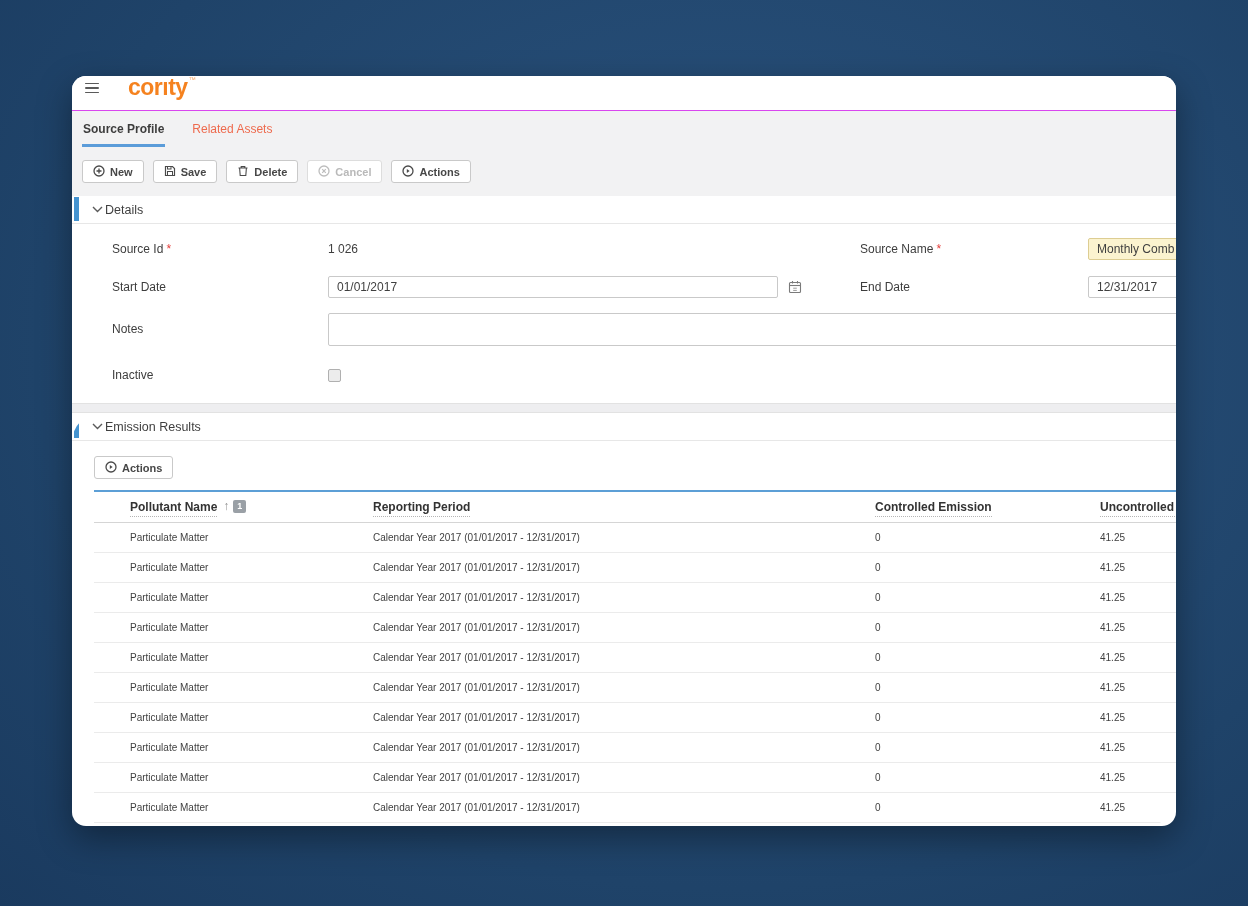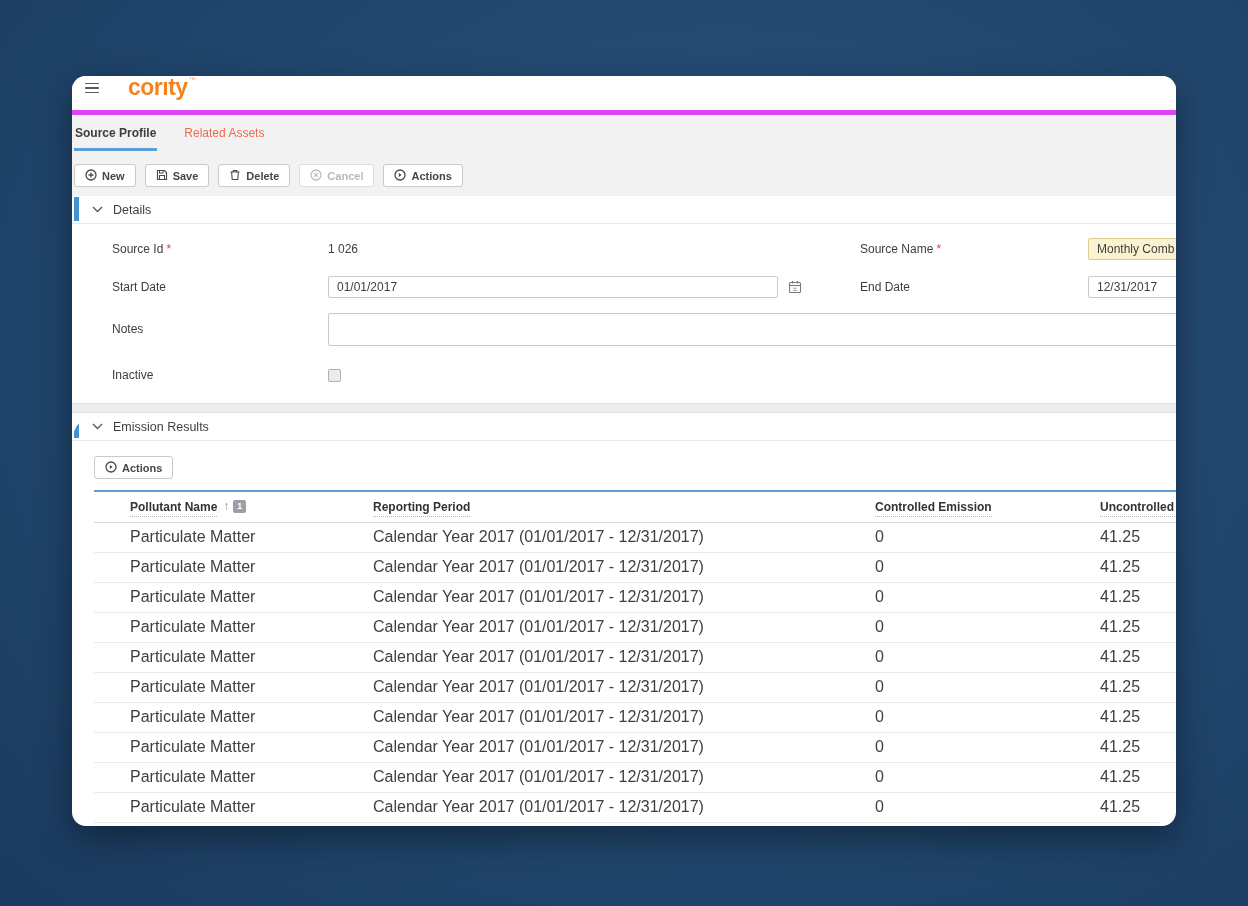--- a/index.html
+++ b/index.html
@@ -17,38 +17,38 @@
   }
   
   .topbar { height:34px; flex:0 0 34px; display:flex; align-items:flex-start; background:#fff; padding-left:8px; }
   .hamburger { width:24px; height:24px; display:flex; flex-direction:column; justify-content:center; gap:3px; padding:0 5px; cursor:pointer; }
   .hamburger i { display:block; height:1.5px; background:#5a5a5a; border-radius:1px; }
   .logo { margin-left:24px; font-size:23px; font-weight:bold; color:#f5821f; letter-spacing:-0.5px; display:flex; align-items:baseline; line-height:1; }
   .logo-i { position:relative; }
   .logo-dot { position:absolute; width:4.5px; height:4.5px; border-radius:1px; background:#2e5fa3; top:-5px; left:1.5px; }
   .logo-tm { font-size:7px; color:#f8a868; font-weight:normal; margin-left:1px; align-self:flex-start; }
   
-  .graybar { flex:0 0 86px; background:#f2f2f3; border-top:5px solid #d946ef; padding:0 2px; }
+  .graybar { flex:0 0 86px; background:#f2f2f3; border-top:1px solid #d946ef; padding:0 10px; }
   .tabs { display:flex; align-items:flex-end; height:36px; }
   .tab { font-size:12px; padding:0 1px 8px 1px; margin-right:26px; cursor:pointer; border-bottom:3px solid transparent; }
   .tab.active { color:#3d3d3d; font-weight:bold; border-bottom-color:#5b9cd9; }
   .tab.alt { color:#ee6a4d; }
   .toolbar { display:flex; gap:9px; margin-top:13px; }
   .btn {
     height:23px; display:inline-flex; align-items:center; gap:5px; padding:0 10px;
     background:#fff; border:1px solid #c9c9c9; border-radius:3px;
     font-size:11px; font-weight:bold; color:#474747; cursor:pointer; font-family:inherit;
   }
   .btn svg { flex:0 0 auto; }
   .btn.disabled { color:#b9b9b9; border-color:#ddd; }
   
   .section-header { position:relative; height:28px; flex:0 0 28px; display:flex; align-items:center; border-bottom:1px solid #e7e7e7; background:#fff; cursor:pointer; }
   .accent { position:absolute; left:2px; top:1px; bottom:2px; width:5px; background:#4493d0; }
   .chev { margin-left:20px; display:flex; align-items:center; }
-  .section-title { margin-left:10px; font-size:12.5px; font-weight:500; color:#3f3f3f; }
+  .section-title { margin-left:2px; font-size:12.5px; font-weight:500; color:#3f3f3f; }
   .details { background:#fff; flex:0 0 207px; display:flex; flex-direction:column; }
   .form { padding:14px 0 0 40px; }
   .form-row { display:grid; grid-template-columns:216px 450px 34px 48px 228px 1fr; align-items:center; }
   .r1 { height:22px; margin-bottom:16px; }
   .r2 { height:22px; margin-bottom:15px; }
   .r3 { height:33px; margin-bottom:22px; align-items:flex-start; }
   .r4 { height:14px; }
   .flabel { font-size:12px; font-weight:500; color:#3d3d3d; }
   .req { color:#e5413e; margin-left:3px; }
   .fvalue { font-size:12px; color:#3f3f3f; }
@@ -68,21 +68,21 @@
   .emissions { background:#fff; flex:1 1 auto; display:flex; flex-direction:column; overflow:hidden;border-radius:29px; }
   .actions-row { padding:15px 0 0 22px; }
   
   .grid-wrap { margin:11px 0 0 22px; }
   table { border-collapse:collapse; table-layout:fixed; width:1206px; }
   col.c1 { width:279px; } col.c2 { width:502px; } col.c3 { width:225px; } col.c4 { width:200px; }
   thead tr { border-top:2px solid #5c9fd6; border-bottom:1px solid #d5d5d5; }
   th { height:31px; text-align:left; font-size:12px; color:#333; font-weight:bold; padding:0; vertical-align:middle; }
   th .hd { border-bottom:1px dotted #b5b5b5; padding-bottom:2px; }
   th:first-child, td:first-child { padding-left:36px; }
-  td { height:30px; font-size:16px; color:#3f3f3f; border-bottom:1px solid #ebebeb; vertical-align:middle; }
+  td { height:30px; font-size:10px; color:#3f3f3f; border-bottom:1px solid #ebebeb; vertical-align:middle; }
   .sort { display:inline-flex; align-items:center; margin-left:6px; vertical-align:1px; }
   .sort-arrow { color:#8f8f8f; font-size:12px; }
   .sort-badge { display:inline-flex; justify-content:center; align-items:center; width:13px; height:13px; margin-left:4px; background:#9aa0a6; color:#fff; font-size:9px; font-weight:bold; border-radius:2px; }
 </style>
 </head>
 <body>
 
 <div class="card">
 
   <div class="topbar">

